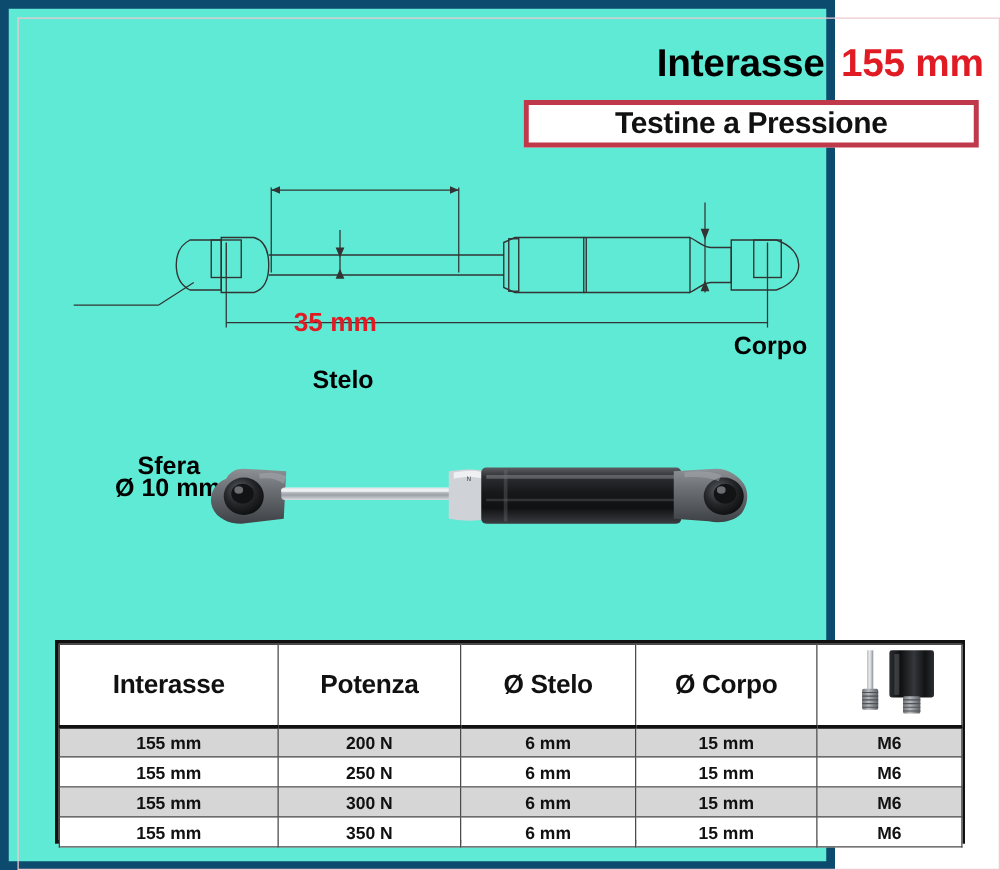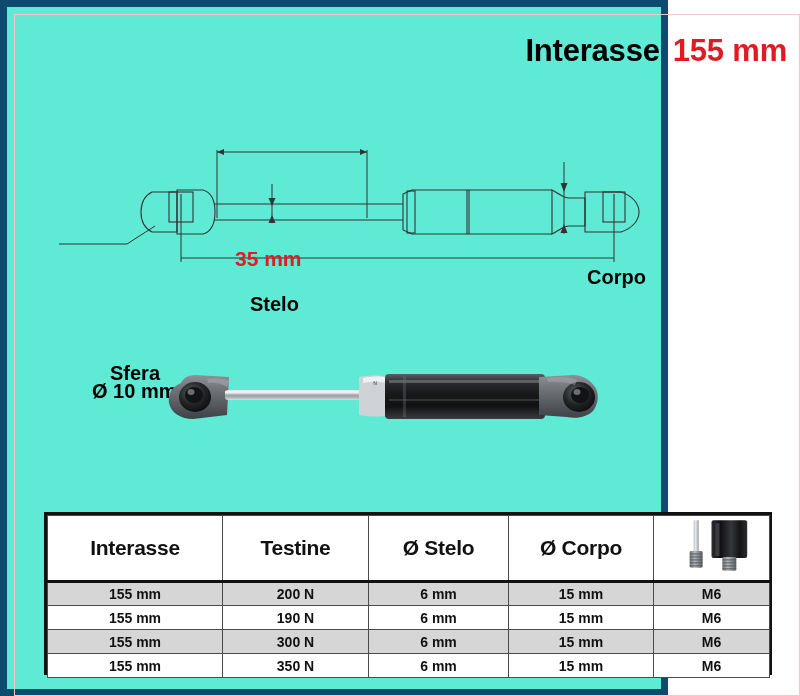--- a/index.html
+++ b/index.html
@@ -121,20 +121,23 @@
 <body>
 
 <div class="page-frame">
   <div class="inner-hairline"></div>
 
   <div class="title-row">
     <span class="title-main">Interasse</span>
     <span class="title-value">155 mm</span>
   </div>
 
+  <div class="subtitle-box">
+    <span class="subtitle-text">Testine a Pressione</span>
+  </div>
 
   <div class="drawing">
     <svg width="800" height="180" viewBox="0 0 800 180" xmlns="http://www.w3.org/2000/svg">
       <g stroke="#333333" fill="none" stroke-width="1.1">
 
         <path d="M145 70 C137 74 134 82 134 90 C134 98 137 106 145 110 L170 110 L170 70 Z"></path>
         <path d="M170 68 L196 68 C203 70 208 76 208 90 C208 104 203 110 196 112 L170 112 Z"></path>
         <rect x="162" y="70" width="24" height="30"></rect>
         <line x1="174" y1="72" x2="174" y2="98"></line>
 
@@ -252,21 +255,21 @@
       <colgroup>
         <col class="col-1">
           <col class="col-2">
           <col class="col-3">
           <col class="col-4">
           <col class="col-5">
       </colgroup>
       <thead>
         <tr>
           <th>Interasse</th>
-          <th>Testine</th>
+          <th>Potenza</th>
           <th>Ø Stelo</th>
           <th>Ø Corpo</th>
           <th class="thread-icon-cell">
             <svg class="thread-icon" viewBox="0 0 116 60" preserveAspectRatio="xMidYMid meet">
               <defs>
                 <linearGradient id="gPin" x1="0" y1="0" x2="1" y2="0">
                   <stop offset="0%" stop-color="#b9bcc0"></stop>
                   <stop offset="45%" stop-color="#eceef0"></stop>
                   <stop offset="100%" stop-color="#8d9094"></stop>
                 </linearGradient>
@@ -308,21 +311,21 @@
       <tbody>
         <tr class="shaded">
           <td>155 mm</td>
           <td>200 N</td>
           <td>6 mm</td>
           <td>15 mm</td>
           <td>M6</td>
         </tr>
         <tr class="plain">
           <td>155 mm</td>
-          <td>190 N</td>
+          <td>250 N</td>
           <td>6 mm</td>
           <td>15 mm</td>
           <td>M6</td>
         </tr>
         <tr class="shaded">
           <td>155 mm</td>
           <td>300 N</td>
           <td>6 mm</td>
           <td>15 mm</td>
           <td>M6</td>

